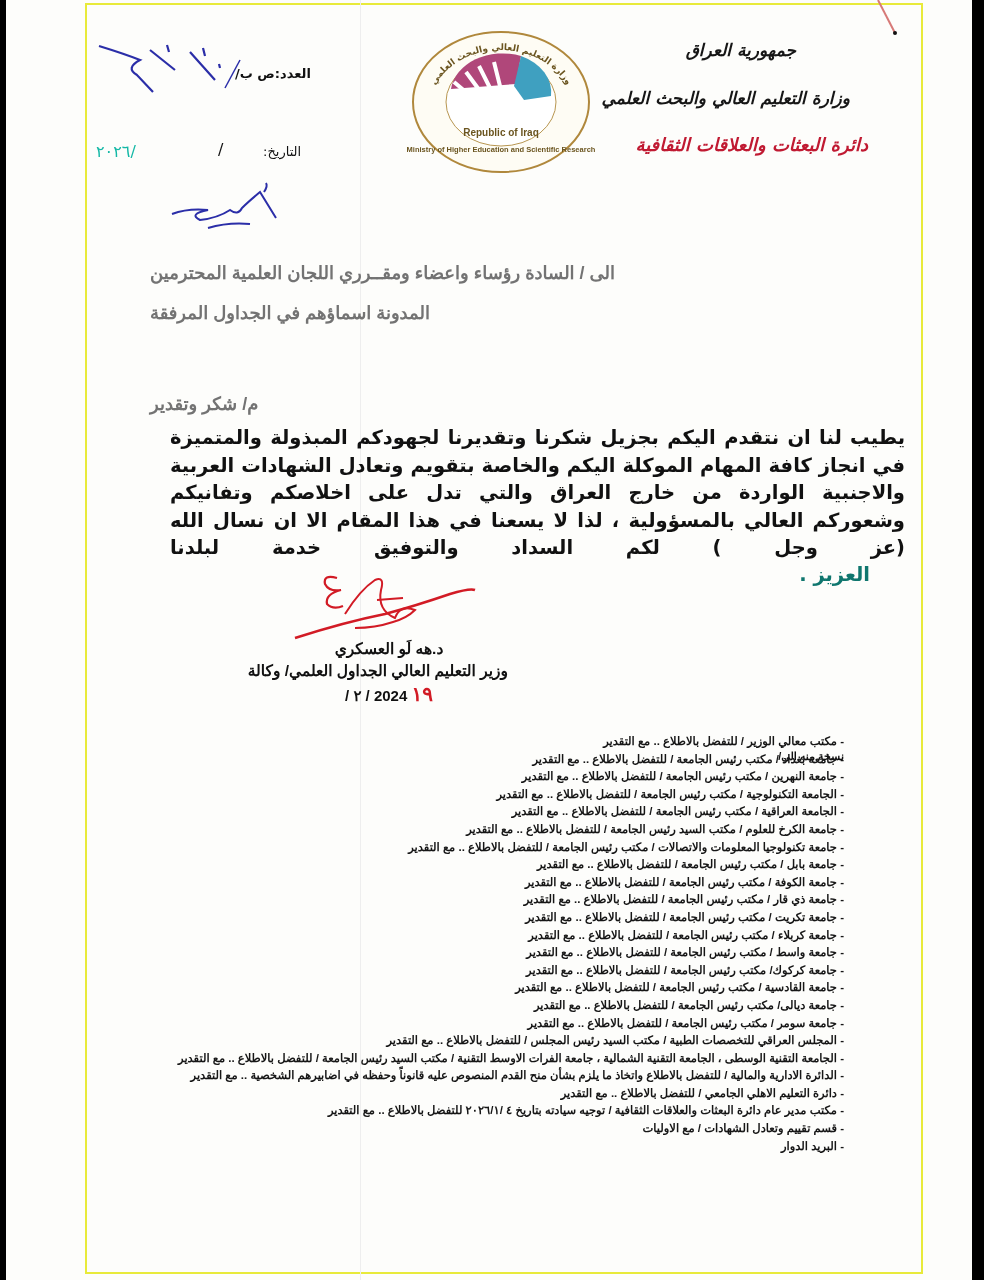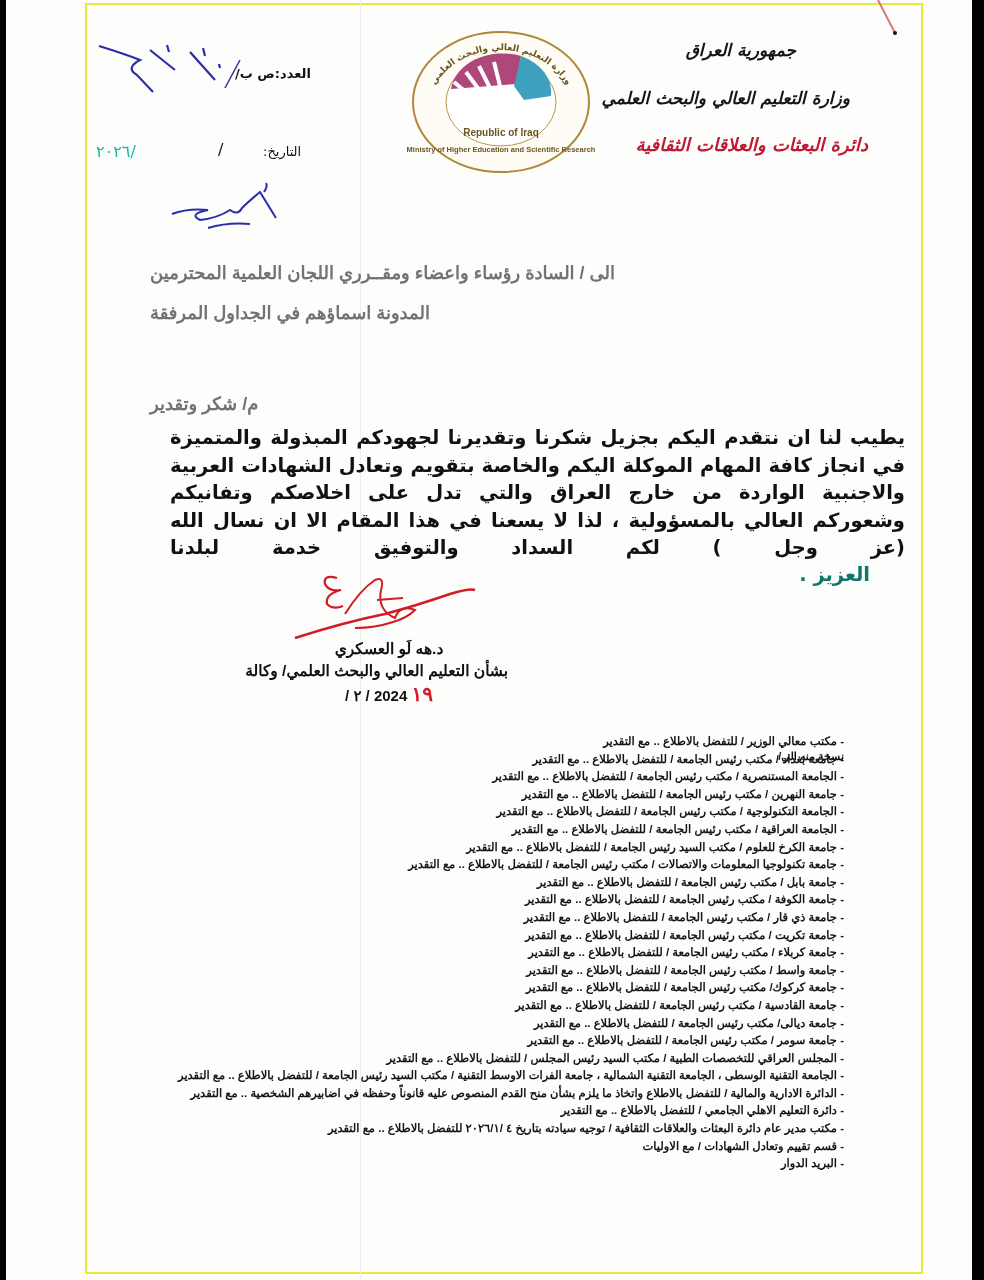--- a/index.html
+++ b/index.html
@@ -125,32 +125,31 @@
 <div class="abs rtl body-last">العزيز .</div>
 
 <svg class="abs sig" viewBox="0 0 200 75">
   <path d="M52,8 Q38,4 40,14 Q44,22 56,20 Q40,24 42,34 Q48,40 58,36" stroke="#d21b25" stroke-width="2.2" fill="none"></path>
   <path d="M10,68 Q60,52 100,44 Q130,36 165,24 Q185,18 190,20" stroke="#d21b25" stroke-width="2.5" fill="none"></path>
   <path d="M60,44 Q75,20 90,10 Q100,6 96,20 Q92,40 110,48 Q115,34 130,40 Q122,48 108,52 Q90,58 70,58" stroke="#d21b25" stroke-width="2" fill="none"></path>
   <path d="M92,30 L118,28" stroke="#d21b25" stroke-width="1.8" fill="none"></path>
 </svg>
 <div class="abs rtl sign-block">
   <div id="signer-name">د.هه لَو العسكري</div>
-  <div id="signer-title">بشأن التعليم العالي والبحث العلمي/ وكالة</div>
+  <div id="signer-title">وزير التعليم العالي الجداول العلمي/ وكالة</div>
   <div id="sign-date" style="direction:ltr">
     <span>/ ٢ / 2024</span>
     <span id="sign-day">١٩</span>
   </div>
 </div>
 
 <div class="abs rtl" id="cc-title">نسخة منه الى/</div>
 <ul class="abs rtl cc-list">
   <li>مكتب معالي الوزير / للتفضل بالاطلاع .. مع التقدير</li>
   <li>جامعة بغداد / مكتب رئيس الجامعة / للتفضل بالاطلاع .. مع التقدير</li>
-  <li>الجامعة المستنصرية / مكتب رئيس الجامعة / للتفضل بالاطلاع .. مع التقدير</li>
   <li>جامعة النهرين / مكتب رئيس الجامعة / للتفضل بالاطلاع .. مع التقدير</li>
   <li>الجامعة التكنولوجية / مكتب رئيس الجامعة / للتفضل بالاطلاع .. مع التقدير</li>
   <li>الجامعة العراقية / مكتب رئيس الجامعة / للتفضل بالاطلاع .. مع التقدير</li>
   <li>جامعة الكرخ للعلوم / مكتب السيد رئيس الجامعة / للتفضل بالاطلاع .. مع التقدير</li>
   <li>جامعة تكنولوجيا المعلومات والاتصالات / مكتب رئيس الجامعة / للتفضل بالاطلاع .. مع التقدير</li>
   <li>جامعة بابل / مكتب رئيس الجامعة / للتفضل بالاطلاع .. مع التقدير</li>
   <li>جامعة الكوفة / مكتب رئيس الجامعة / للتفضل بالاطلاع .. مع التقدير</li>
   <li>جامعة ذي قار / مكتب رئيس الجامعة / للتفضل بالاطلاع .. مع التقدير</li>
   <li>جامعة تكريت / مكتب رئيس الجامعة / للتفضل بالاطلاع .. مع التقدير</li>
   <li>جامعة كربلاء / مكتب رئيس الجامعة / للتفضل بالاطلاع .. مع التقدير</li>

